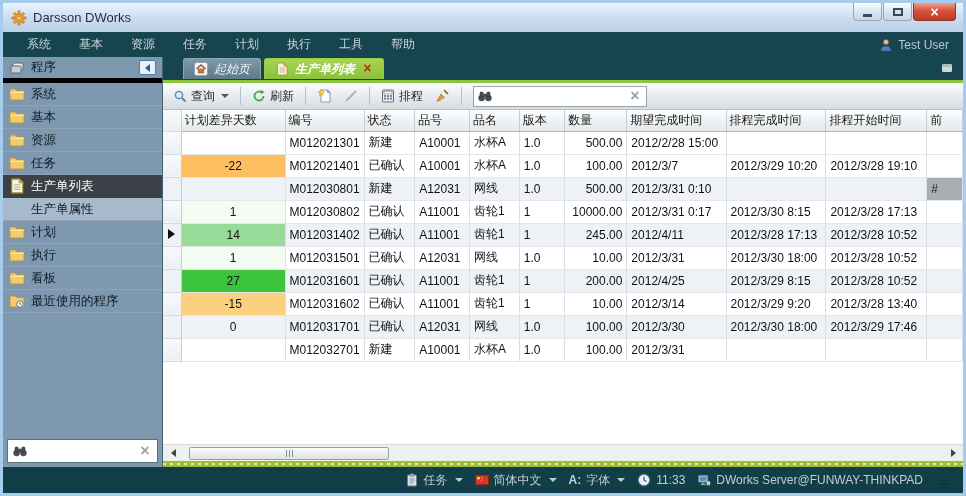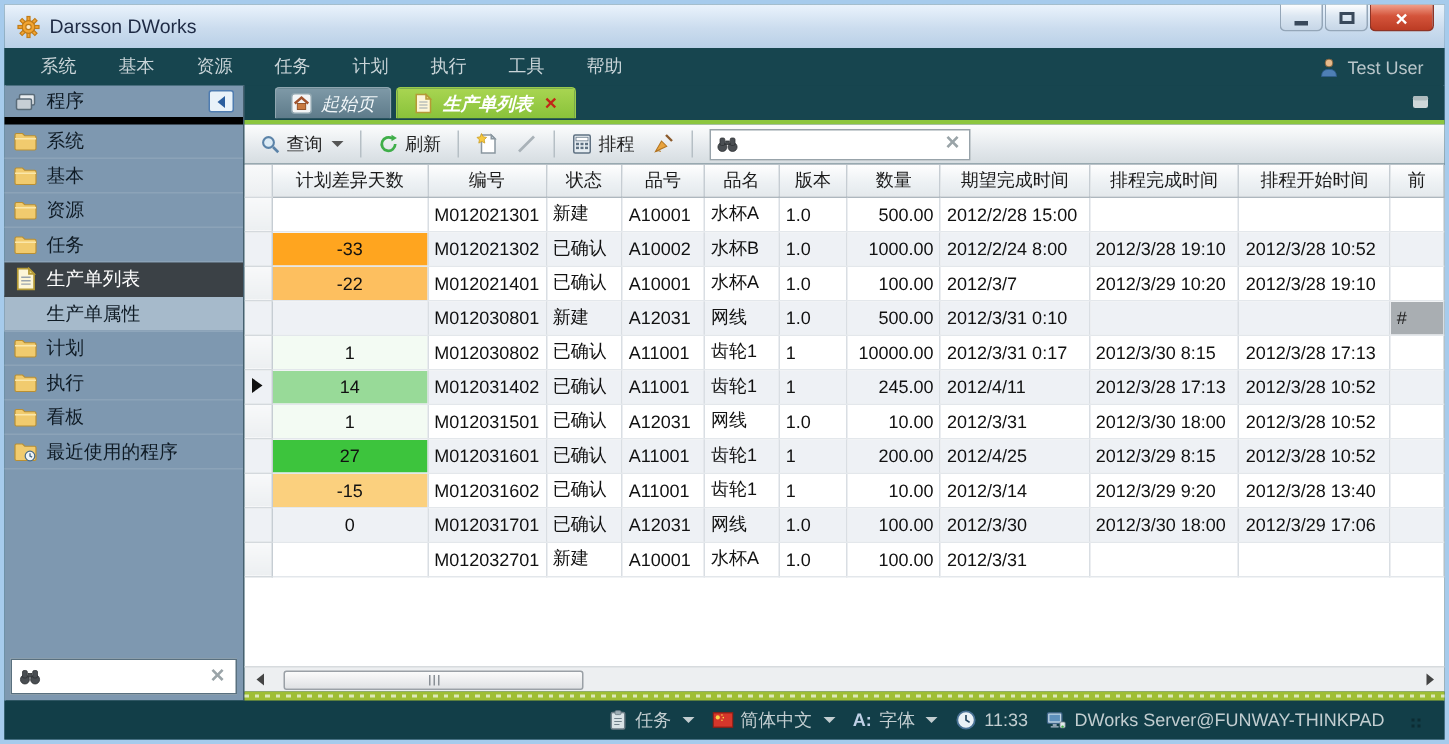--- a/index.html
+++ b/index.html
@@ -107,21 +107,21 @@
     width:174px; height:21px; background:#fff; border:1px solid #98A3AA;
     display:flex; align-items:center; padding:0 4px; gap:4px; margin-left:4px;
   }
   
   .table-area { flex:1; min-height:0; background:#FFFFFF; overflow:hidden; position:relative; }
   table { border-collapse:collapse; table-layout:fixed; font-size:12px; }
   th {
     height:21px; font-weight:normal; color:#1A1A1A; padding:0 3px;
     background:linear-gradient(#FEFEFE,#ECF0F3 60%,#E4E9EC);
     border-right:1px solid #C6CDD3; border-bottom:1px solid #AEB7BE;
-    white-space:nowrap; overflow:hidden; text-align:center;
+    white-space:nowrap; overflow:hidden; text-align:left;
   }
   td {
     height:23px; padding:0 4px; color:#111; background:#fff;
     border-right:1px solid #D9DEE3; border-bottom:1px solid #E3E7EB;
     white-space:nowrap; overflow:hidden;
   }
   tr.shaded td { background:#EEF1F5; }
   td.rowhdr, th.rowhdr {
     background:linear-gradient(#F8F9FA,#ECEFF1); padding:0;
     border-right:1px solid #C6CDD3; border-bottom:1px solid #D4D9DD; text-align:center;
@@ -485,34 +485,20 @@
                 <td style="text-align: left;">新建</td>
                 <td style="text-align: left;">A10001</td>
                 <td style="text-align: left;">水杯A</td>
                 <td style="text-align: left;">1.0</td>
                 <td style="text-align: right;">500.00</td>
                 <td style="text-align: left;">2012/2/28 15:00</td>
                 <td style="text-align: left;"></td>
                 <td style="text-align: left;"></td>
                 <td style="text-align: left;"></td>
               </tr>
-              <tr class="shaded">
-                <td class="rowhdr"></td>
-                <td style="text-align: center; background: rgb(255, 165, 31);">-33</td>
-                <td style="text-align: left;">M012021302</td>
-                <td style="text-align: left;">已确认</td>
-                <td style="text-align: left;">A10002</td>
-                <td style="text-align: left;">水杯B</td>
-                <td style="text-align: left;">1.0</td>
-                <td style="text-align: right;">1000.00</td>
-                <td style="text-align: left;">2012/2/24 8:00</td>
-                <td style="text-align: left;">2012/3/28 19:10</td>
-                <td style="text-align: left;">2012/3/28 10:52</td>
-                <td style="text-align: left;"></td>
-              </tr>
               <tr>
                 <td class="rowhdr"></td>
                 <td style="text-align: center; background: rgb(253, 191, 95);">-22</td>
                 <td style="text-align: left;">M012021401</td>
                 <td style="text-align: left;">已确认</td>
                 <td style="text-align: left;">A10001</td>
                 <td style="text-align: left;">水杯A</td>
                 <td style="text-align: left;">1.0</td>
                 <td style="text-align: right;">100.00</td>
                 <td style="text-align: left;">2012/3/7</td>
@@ -608,21 +594,21 @@
                 <td class="rowhdr"></td>
                 <td style="text-align: center;">0</td>
                 <td style="text-align: center;">M012031701</td>
                 <td style="text-align: left;">已确认</td>
                 <td style="text-align: left;">A12031</td>
                 <td style="text-align: left;">网线</td>
                 <td style="text-align: left;">1.0</td>
                 <td style="text-align: right;">100.00</td>
                 <td style="text-align: left;">2012/3/30</td>
                 <td style="text-align: left;">2012/3/30 18:00</td>
-                <td style="text-align: left;">2012/3/29 17:06</td>
+                <td style="text-align: left;">2012/3/29 17:46</td>
                 <td style="text-align: left;"></td>
               </tr>
               <tr>
                 <td class="rowhdr"></td>
                 <td style="text-align: center;"></td>
                 <td style="text-align: center;">M012032701</td>
                 <td style="text-align: left;">新建</td>
                 <td style="text-align: left;">A10001</td>
                 <td style="text-align: left;">水杯A</td>
                 <td style="text-align: left;">1.0</td>

